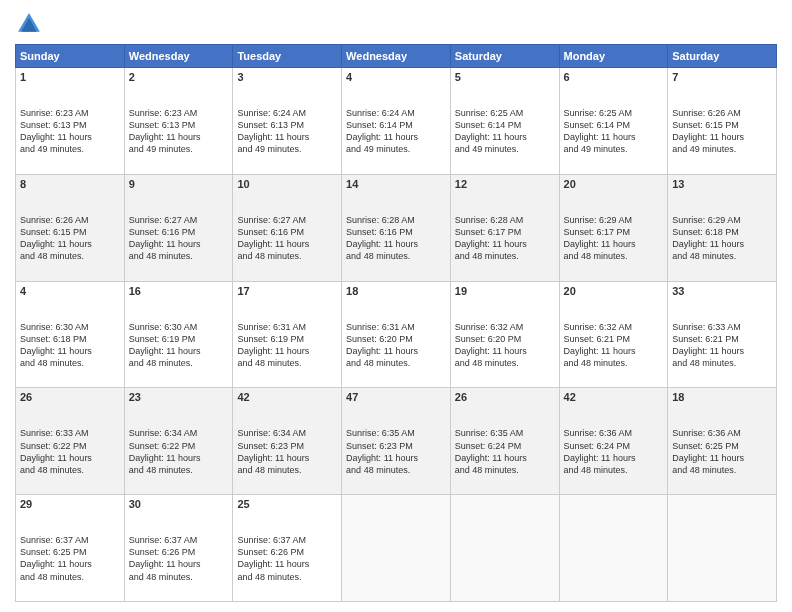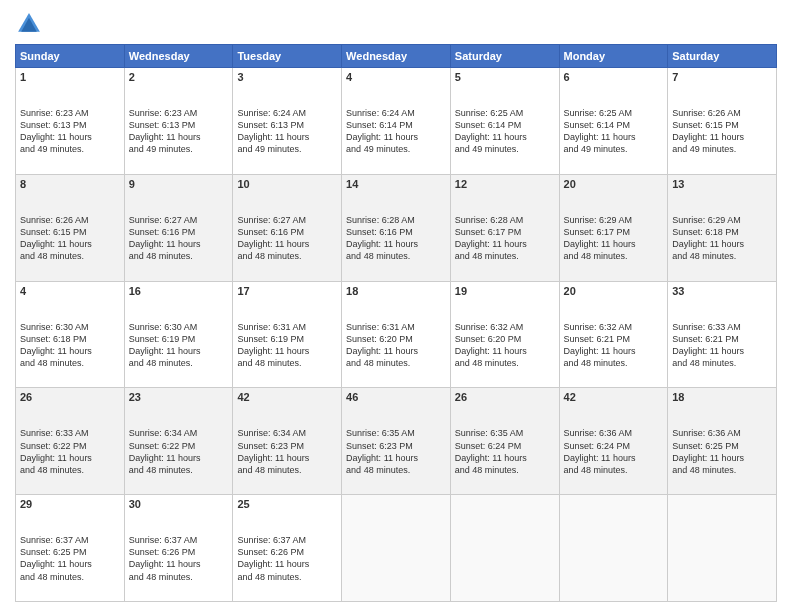--- a/index.html
+++ b/index.html
@@ -347,21 +347,21 @@
           <td>
         <span class="day-num">42</span>
         <div class="day-info">
           Sunrise: 6:34 AM<br>
           Sunset: 6:23 PM<br>
           Daylight: 11 hours<br>
           and 48 minutes.
         </div>
       </td>
           <td>
-        <span class="day-num">46</span>
+        <span class="day-num">47</span>
         <div class="day-info">
           Sunrise: 6:35 AM<br>
           Sunset: 6:23 PM<br>
           Daylight: 11 hours<br>
           and 48 minutes.
         </div>
       </td>
           <td>
         <span class="day-num">26</span>
         <div class="day-info">

